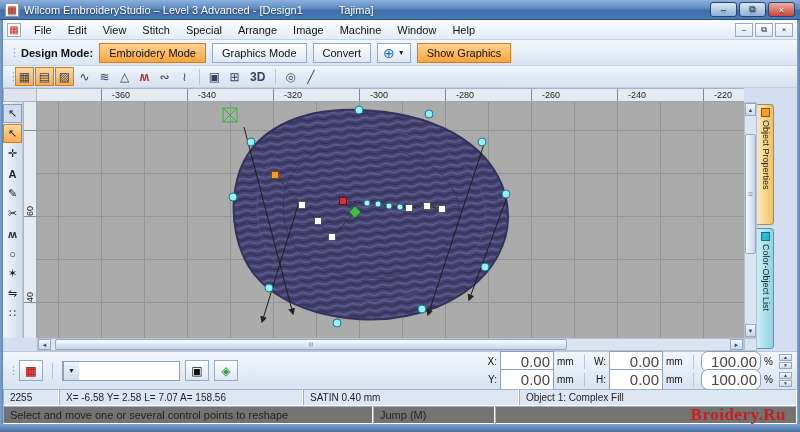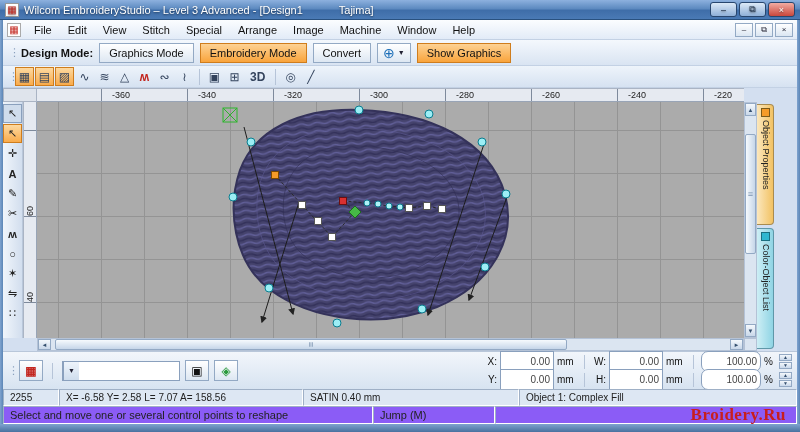--- a/index.html
+++ b/index.html
@@ -116,36 +116,36 @@
     background:linear-gradient(#f2f6fb,#d7e3f1);border-top:1px solid #b9c7da;}
   .tb-btn{width:24px;height:21px;border:1px solid #93a9c4;background:linear-gradient(#fff,#dde7f2);
     display:flex;align-items:center;justify-content:center;font-size:12px;}
   .combo{width:118px;height:20px;background:#fff;border:1px solid #8aa0bd;display:flex;align-items:stretch;}
   .combo .txt{flex:1;display:flex;align-items:center;padding-left:5px;}
   .combo .dd{width:16px;border-left:1px solid #8aa0bd;background:linear-gradient(#eef4fb,#cfdded);
     display:flex;align-items:center;justify-content:center;font-size:7px;color:#223;}
   .fields{margin-left:auto;display:flex;flex-direction:column;gap:2px;font-size:10px;}
   .frow{display:flex;align-items:center;gap:3px;height:16px;}
   .flabel{width:14px;text-align:right;}
-  .fin{width:54px;height:21px;border:1px solid #8aa0bd;background:#fff;font-size:10px;text-align:right;
+  .fin{width:54px;height:21px;border:1px solid #8aa0bd;background:#fff;font-size:15px;text-align:right;
     padding-right:3px;color:#444;font-family:"Liberation Sans",sans-serif;}
   .fin.wide{width:60px;border-radius:7px;}
   .funit{width:20px;}
   .funit.pc{width:12px;}
   .fsep{width:1px;height:14px;background:#b6c4d8;margin:0 4px;}
   .spin{width:13px;height:15px;display:flex;flex-direction:column;gap:1px;}
   .spin div{flex:1;border:1px solid #93a9c4;background:linear-gradient(#f4f8fc,#c9d8ea);font-size:5px;color:#35506f;
     display:flex;align-items:center;justify-content:center;line-height:1;}
 
   
   .statusbar{position:absolute;left:3px;top:389px;width:794px;height:17px;background:#dde7f3;display:flex;font-size:10px;color:#222;}
   .scell{border:1px solid;border-color:#9fb0c6 #ffffff #ffffff #9fb0c6;padding:0 6px;display:flex;align-items:center;
     white-space:nowrap;overflow:hidden;}
   .sc1{width:56px;} .sc2{width:244px;} .sc3{width:216px;} .sc4{flex:1;}
-  .hintbar{position:absolute;left:3px;top:406px;width:794px;height:18px;background:#8b5cf6;display:flex;font-size:11px;color:#222;}
+  .hintbar{position:absolute;left:3px;top:406px;width:794px;height:18px;background:#737373;display:flex;font-size:11px;color:#222;}
   .hc1{width:370px;} .hc2{width:122px;} .hc3{flex:1;}
 
   .watermark{position:absolute;right:14px;bottom:7px;font-family:"Liberation Serif",serif;font-weight:bold;
     font-size:17px;color:#c81e1e;letter-spacing:.5px;}
 </style>
 </head>
 <body>
 
 <div class="app">
 
@@ -183,22 +183,22 @@
     <div class="mdi-btns">
       <div class="mdi-btn">–</div>
       <div class="mdi-btn">⧉</div>
       <div class="mdi-btn">×</div>
     </div>
   </div>
 
   <div class="modebar">
     <span class="grip">⋮</span>
     <span class="mode-label">Design Mode:</span>
+    <div class="mode-btn orange">Embroidery Mode</div>
     <div class="mode-btn">Graphics Mode</div>
-    <div class="mode-btn orange">Embroidery Mode</div>
     <div class="mode-btn">Convert</div>
     <div class="globe-btn">
       <span class="globe">⊕</span>
       <span class="dd-small">▼</span>
     </div>
     <div class="mode-btn orange">Show Graphics</div>
   </div>
 
   <div class="iconbar">
     <span class="grip">⋮</span>

